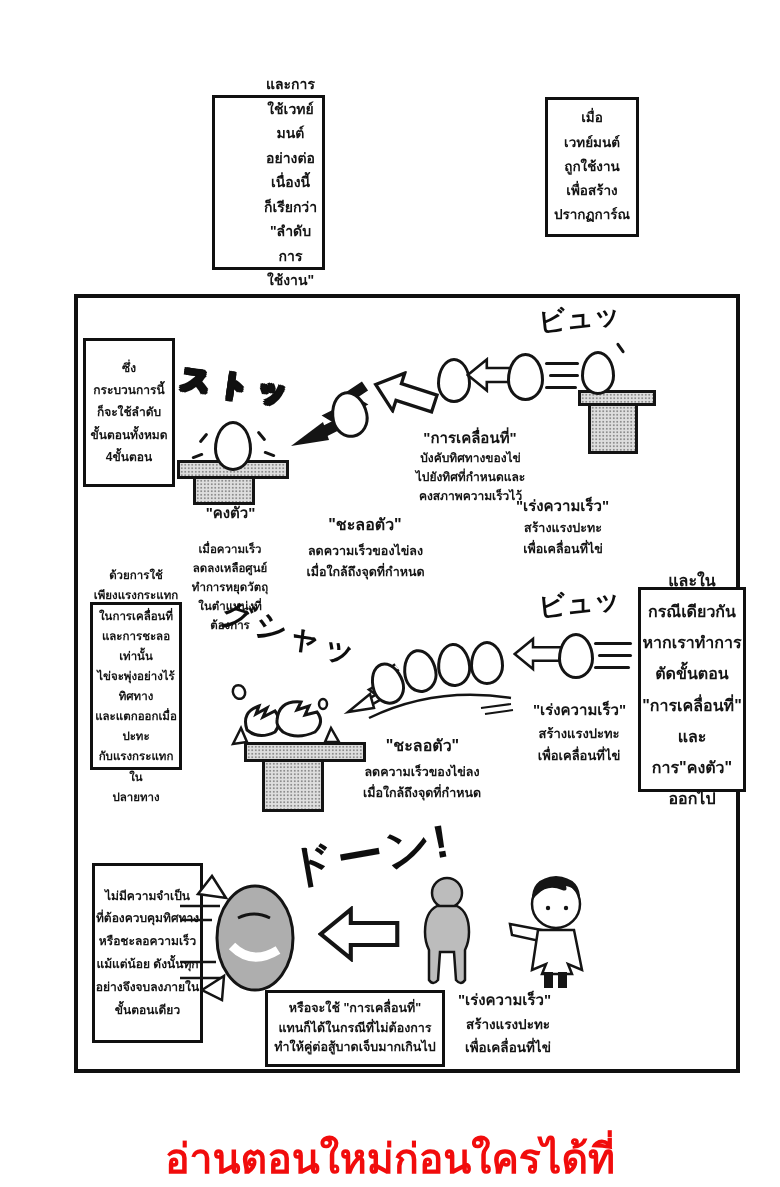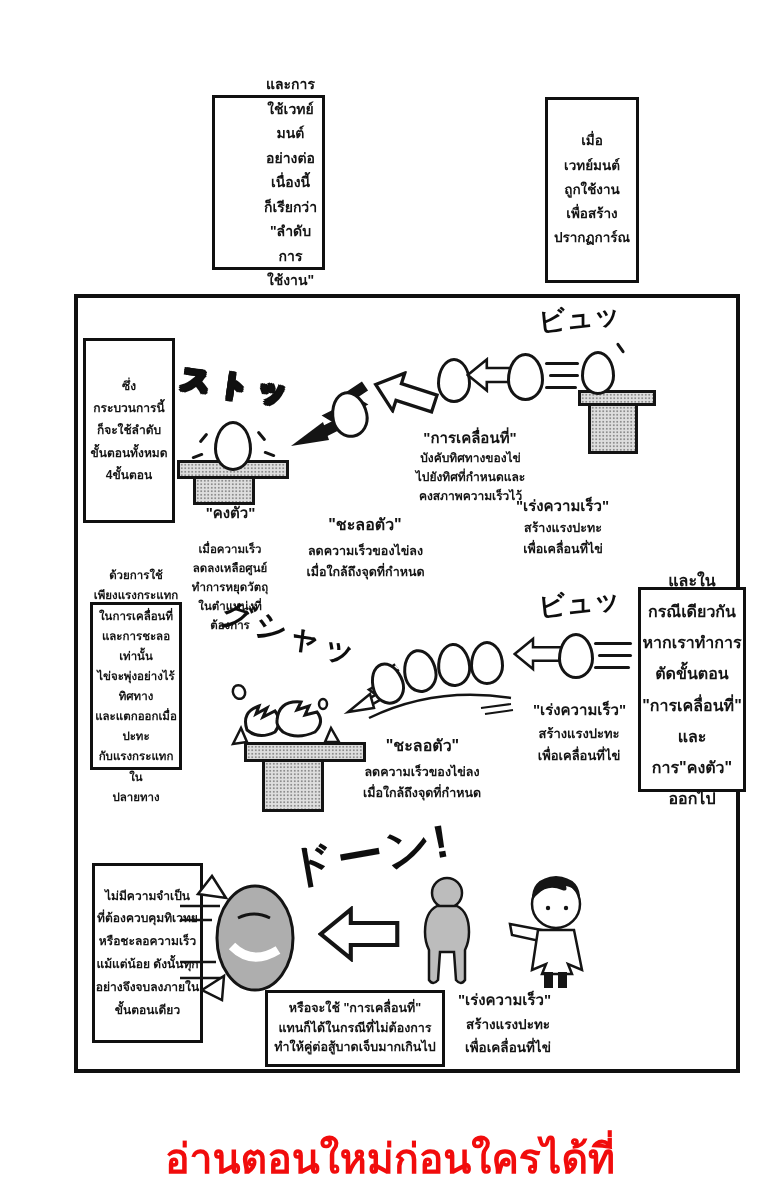--- a/index.html
+++ b/index.html
@@ -31,29 +31,29 @@
 <body>
 
 <div class="page">
 
   <div class="note" style="left:212px;top:95px;width:113px;height:175px;font-size:14px;line-height:1.75;padding-left:44px;">และการ
 ใช้เวทย์มนต์
 อย่างต่อเนื่องนี้
 ก็เรียกว่า
 "ลำดับการ
 ใช้งาน"</div>
-  <div class="note" style="left:545px;top:97px;width:94px;height:186px;font-size:13.5px;line-height:1.8;">เมื่อ
+  <div class="note" style="left:545px;top:97px;width:94px;height:140px;font-size:13.5px;line-height:1.8;">เมื่อ
 เวทย์มนต์
 ถูกใช้งาน
 เพื่อสร้าง
 ปรากฏการ์ณ</div>
 
   <div class="frame" style="left:74px;top:294px;width:666px;height:779px;"></div>
 
-  <div class="note" style="left:83px;top:338px;width:92px;height:185px;font-size:12px;line-height:1.85;">ซึ่ง
+  <div class="note" style="left:83px;top:338px;width:92px;height:149px;font-size:12px;line-height:1.85;">ซึ่ง
 กระบวนการนี้
 ก็จะใช้ลำดับ
 ขั้นตอนทั้งหมด
 4ขั้นตอน</div>
 
   <span class="sfx outlined" style="left:180px;top:366px;font-size:30px;letter-spacing:8px;transform:rotate(8deg);">ストッ</span>
   <span class="sfx" style="left:538px;top:300px;font-size:27px;transform:rotate(-6deg);">ビュッ</span>
 
   <div class="ped tone" style="left:177px;top:460px;width:112px;height:19px;"></div>
   <div class="ped tone" style="left:193px;top:479px;width:62px;height:26px;border-top:none;"></div>
@@ -156,21 +156,21 @@
   <div class="mline" style="left:594px;top:666px;width:36px;"></div>
 
   <div class="stitle" style="left:360px;top:733px;width:125px;font-size:16px;">"ชะลอตัว"</div>
   <div class="sdesc" style="left:337px;top:762px;width:170px;font-size:12.5px;line-height:1.65;">ลดความเร็วของไข่ลง
 เมื่อใกล้ถึงจุดที่กำหนด</div>
   <div class="stitle" style="left:522px;top:698px;width:115px;font-size:15px;">"เร่งความเร็ว"</div>
   <div class="sdesc" style="left:518px;top:723px;width:122px;font-size:13px;line-height:1.7;">สร้างแรงปะทะ
 เพื่อเคลื่อนที่ไข่</div>
 
   <div class="note" style="left:92px;top:863px;width:111px;height:180px;font-size:12px;line-height:1.9;">ไม่มีความจำเป็น
-ที่ต้องควบคุมทิเวทย
+ที่ต้องควบคุมทิศทาง
 หรือชะลอความเร็ว
 แม้แต่น้อย ดังนั้นทุก
 อย่างจึงจบลงภายใน
 ขั้นตอนเดียว</div>
 
   <span class="sfx" style="left:288px;top:824px;font-size:46px;letter-spacing:2px;transform:rotate(-10deg);">ドーン!</span>
 
   <svg class="svgabs" style="left:180px;top:866px;" width="120" height="138" viewBox="0 0 120 138">
     <g stroke="#141414" stroke-width="2.5">
       <line x1="0" y1="40" x2="40" y2="40"></line>

